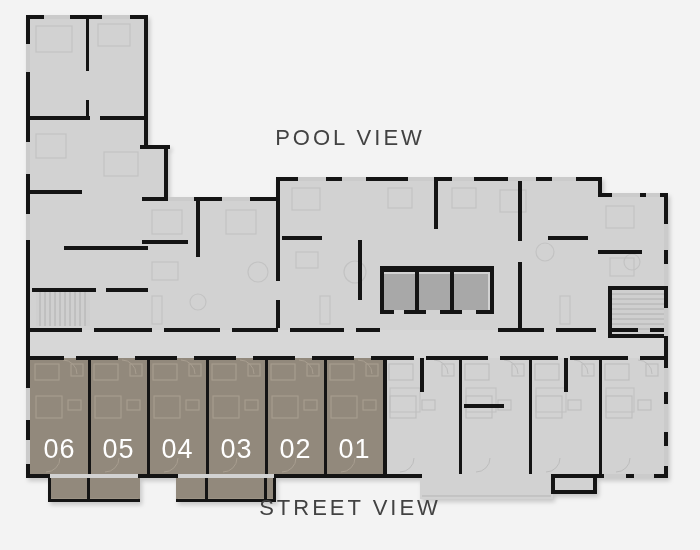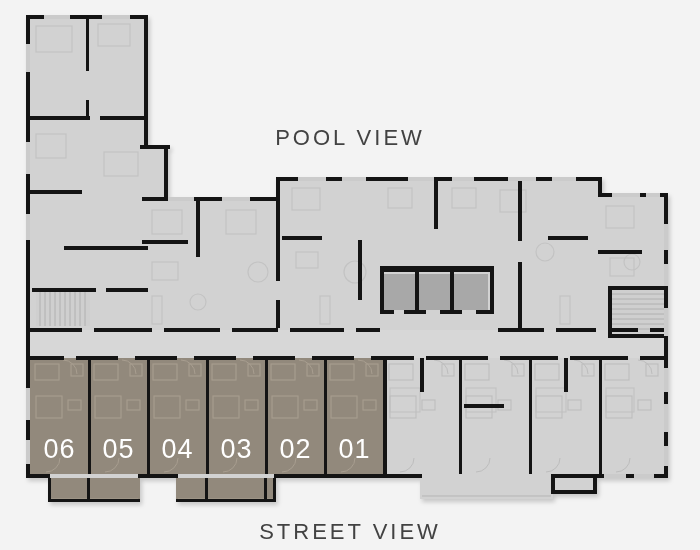--- a/index.html
+++ b/index.html
@@ -8,21 +8,21 @@
     background:#f3f3f3;
     font-family:"Liberation Sans", sans-serif;
   }
   .plan-svg{position:absolute;left:0;top:0;}
   .view-label{
     position:absolute;left:0;width:100%;text-align:center;
     font-size:22px;font-weight:300;letter-spacing:3px;color:#424242;
     user-select:none;
   }
   .view-label.top{top:125px;}
-  .view-label.bottom{top:519px;}
+  .view-label.bottom{top:495px;}
 </style>
 </head>
 <body>
 
 <div class="canvas">
   <div class="view-label top">POOL VIEW</div>
   <svg class="plan-svg" id="plan" width="700" height="550" viewBox="0 0 700 550">
       <g style="filter:drop-shadow(2px 3px 2px rgba(0,0,0,0.18));">
         <rect x="26" y="15" width="122" height="463" fill="#d2d2d2"></rect>
         <rect x="140" y="145" width="28" height="52" fill="#d2d2d2"></rect>

